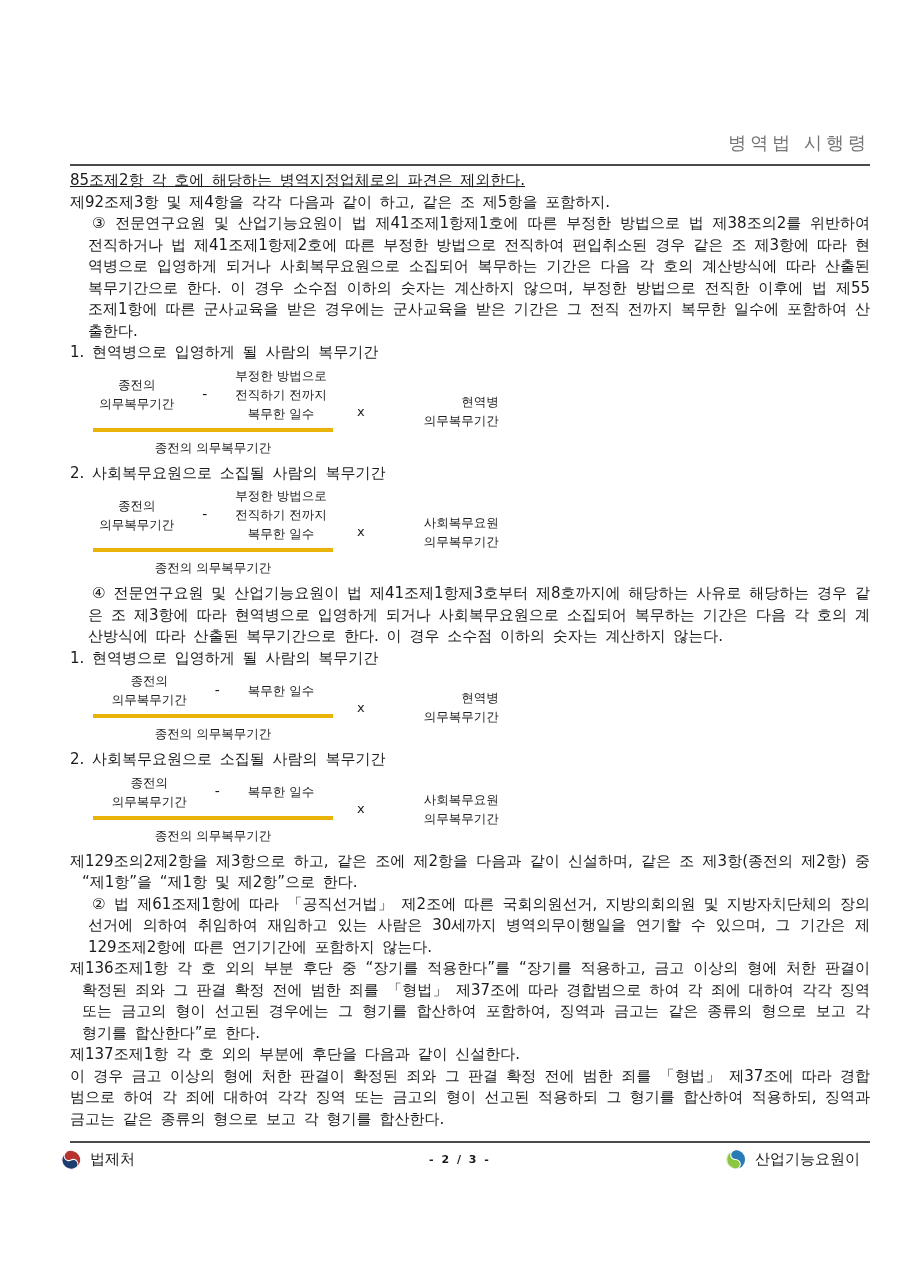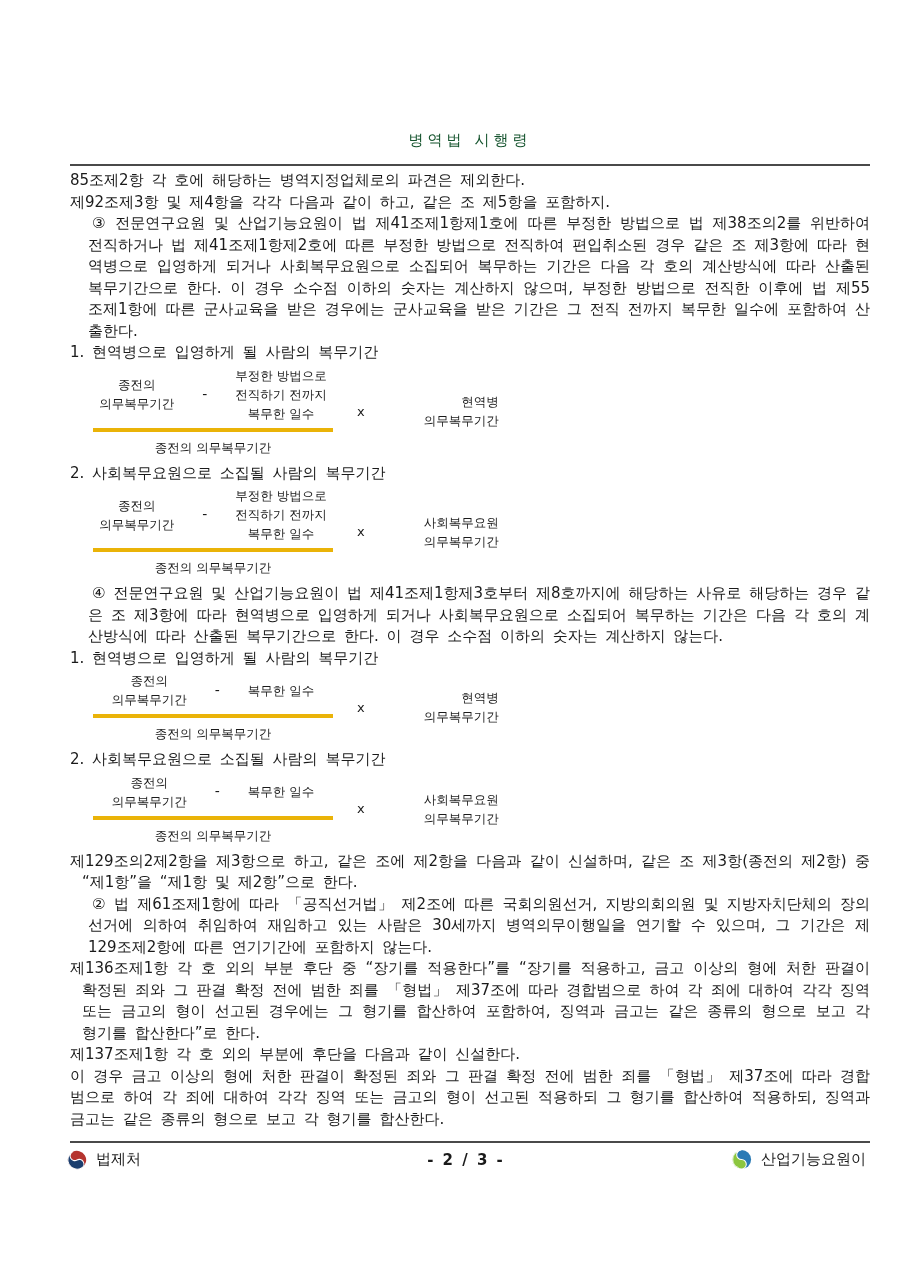--- a/index.html
+++ b/index.html
@@ -7,33 +7,33 @@
   body {
     width:900px; height:1272px; overflow:hidden; position:relative;
     font-family:"DejaVu Sans","Liberation Sans",sans-serif;
     color:#1a1a1a;
   }
   .page { position:absolute; inset:0; background:#ffffff; }
 
   
   .doc-header {
     position:absolute; top:131px; left:70px; width:800px;
-    text-align:center; font-size:15px; letter-spacing:4px; color:#14532d;
+    text-align:right; font-size:18px; letter-spacing:4px; color:#737373;
   }
   .rule { position:absolute; left:70px; width:800px; border-top:2px solid #4a4a4a; }
   .rule-top { top:164px; }
   .rule-bottom { top:1141px; }
 
   
   .content {
     position:absolute; top:170px; left:70px; width:800px;
     font-size:15px; line-height:21.5px; text-align:justify; word-spacing:3px;
   }
   .content p { margin:0; }
-  .cont-first { margin-left:22px; }
+  .cont-first { margin-left:22px;text-decoration:underline; }
   .sect { padding-left:12px; text-indent:-12px; }
   .mt-sm { margin-top:18px; }
   .mt-lg { margin-top:26px; }
   .mt-md { margin-top:14px; }
   .item { padding-left:18px; text-indent:4px; }
   .numbered { margin-left:24px; }
   .cont-block { margin-left:18px; }
 
   
   .formula {
@@ -50,26 +50,26 @@
   .frac-den {
     border-top:4px solid #eab308; width:240px; padding-top:6px;
     white-space:nowrap;
   }
   .times { margin:0 24px; font-size:13px; }
   .mult { width:110px; text-align:right; }
   .mult div { white-space:nowrap; }
 
   
   .footer {
-    position:absolute; top:1148px; left:66px; width:800px;
+    position:absolute; top:1148px; left:60px; width:800px;
     display:flex; align-items:center; font-size:15px;
   }
   .footer-left, .footer-right { display:flex; align-items:center; gap:8px; }
   .footer-left { flex:1; justify-content:flex-start; }
-  .footer-center { flex:1; text-align:center; font-weight:bold; letter-spacing:2px; font-size:15px; }
+  .footer-center { flex:1; text-align:center; font-weight:bold; letter-spacing:2px; font-size:11px; }
   .footer-right { flex:1; justify-content:flex-end; }
   .logo { display:inline-block; vertical-align:middle; }
 </style>
 </head>
 <body>
 
 <div class="page">
 
   <div class="doc-header">
     <span>병역법 시행령</span>

